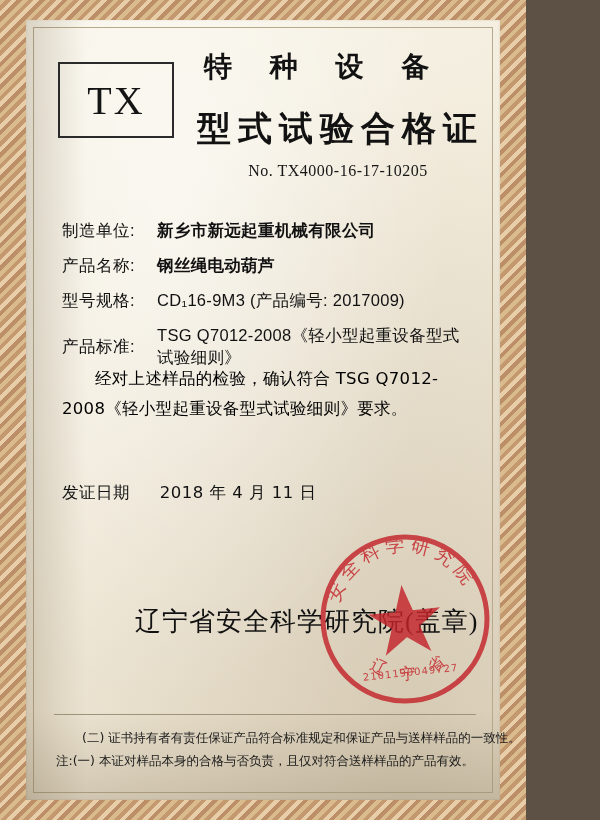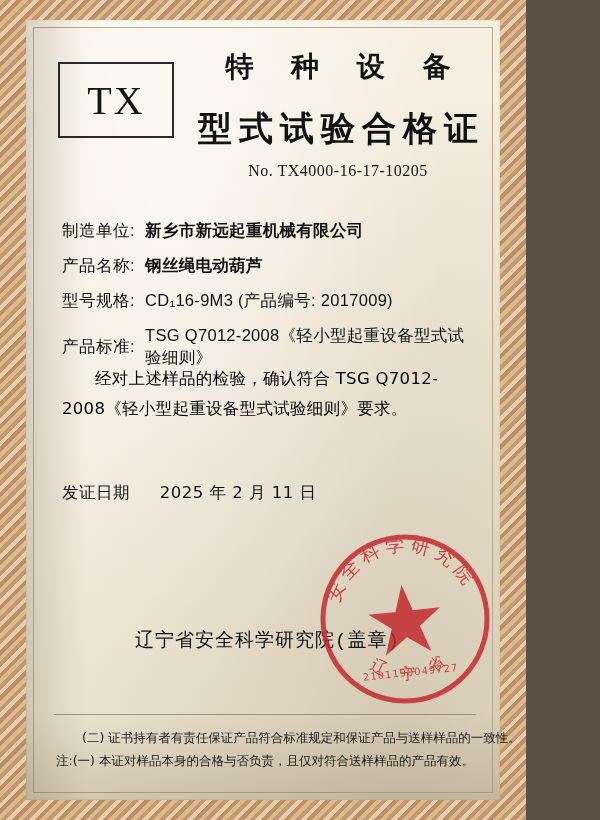--- a/index.html
+++ b/index.html
@@ -90,21 +90,20 @@
     font-size: 40px;
     letter-spacing: 2px;
     color: #141414;
   }
 
   .title-block {
     position: absolute;
     left: 150px;
     right: 0px;
     top: 14px;
-    text-align: center;
     color: #121212;
   }
   .title-line1 {
     font-size: 28px;
     letter-spacing: 14px;
     font-weight: bold;
     text-indent: 14px;
     font-family: "DejaVu Sans", sans-serif;
   }
   .title-line2 {
@@ -140,21 +139,21 @@
     align-items: center;
     margin-bottom: 13px;
     font-size: 16.5px;
     font-family: Liberation Sans, sans-serif;
   }
   .field-label {
     letter-spacing: .5px;
     white-space: nowrap;
   }
   .field-value {
-    margin-left: 10px;
+    margin-left: 22px;
     font-weight: bold;
     letter-spacing: .3px;
   }
   .field-value.normal { font-weight: normal; }
 
   .body-para {
     position: absolute;
     top: 330px;
     left: 22px;
     right: 16px;
@@ -174,26 +173,26 @@
     color: #111;
     font-family: "DejaVu Sans", sans-serif;
     letter-spacing: .5px;
   }
   .issue-row .issue-date {
     margin-left: 24px;
   }
 
   .issuer {
     position: absolute;
-    top: 593px;
+    top: 570px;
     left: 95px;
-    font-size: 19px;
+    font-size: 26px;
     color: #111;
     letter-spacing: 1px;
-    font-family: Liberation Mono, monospace;
+    font-family: Liberation Serif, serif;
   }
 
   
   .seal {
     position: absolute;
     left: 272px;
     top: 492px;
     width: 186px;
     height: 186px;
     transform: rotate(-6deg);
@@ -263,21 +262,21 @@
       <div class="field-row">
         <span class="field-label">产品标准:</span>
         <span class="field-value normal">TSG Q7012-2008《轻小型起重设备型式试验细则》</span>
       </div>
     </div>
 
     <div class="body-para">经对上述样品的检验，确认符合 TSG Q7012-2008《轻小型起重设备型式试验细则》要求。</div>
 
     <div class="issue-row">
       <span>发证日期</span>
-      <span class="issue-date">2025 年 2 月 11 日</span>
+      <span class="issue-date">2018 年 4 月 11 日</span>
     </div>
 
     <div class="issuer">辽宁省安全科学研究院(盖章)</div>
 
     <div class="seal">
       <svg width="186" height="186" viewBox="0 0 186 186" aria-hidden="true">
         <defs>
           <path id="arcTop" d="M 25,93 A 68,68 0 0 1 161,93" fill="none"></path>
           <path id="arcBottom" d="M 33,93 A 60,60 0 0 0 153,93" fill="none"></path>
         </defs>

